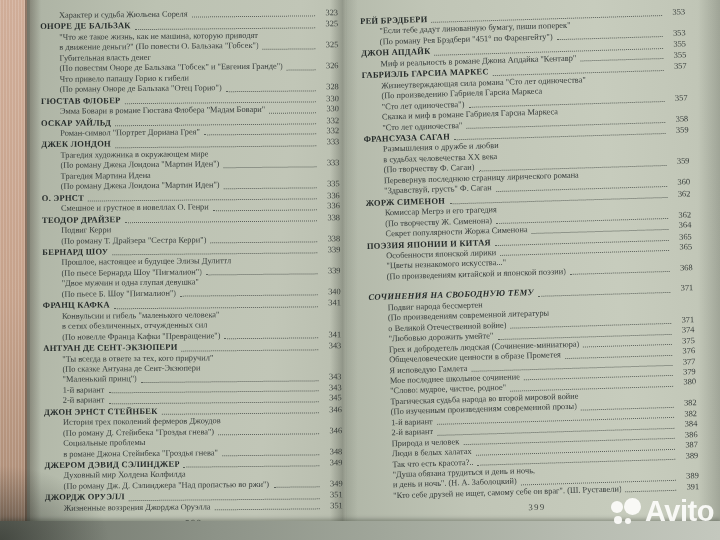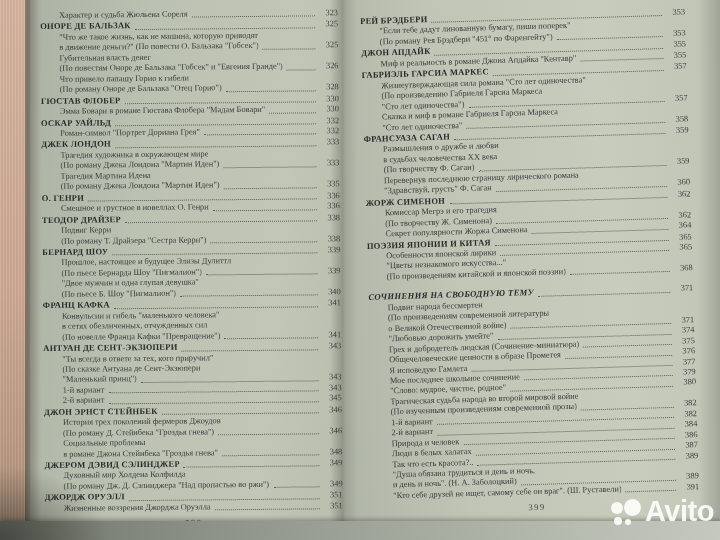--- a/index.html
+++ b/index.html
@@ -72,21 +72,21 @@
   }
   .num { min-width:20px; text-align:right; color:#383e3c; }
   .gap { height:9px; }
   .folio {
     text-align:center; margin-top:5px;
     font-size:8.6px; letter-spacing:1.5px; color:#3c423e;
   }
   
   .watermark {
     position:absolute; left:611px; top:497px; z-index:6;
-    display:flex; align-items:center; opacity:.93;
+    display:flex; align-items:flex-start; opacity:.93;
   }
   .wm-dots { position:relative; width:31px; height:28px; margin-right:3px; }
   .wm-dots i { position:absolute; background:var(--wm,#fdfdfb); border-radius:50%; }
   .wm-dots .d1 { width:12px; height:12px; left:0;  top:4px; }
   .wm-dots .d2 { width:17px; height:17px; left:13px; top:1px; }
   .wm-dots .d3 { width:8px;  height:8px;  left:3px; top:19px; }
   .wm-dots .d4 { width:6px;  height:6px;  left:14px; top:21px; }
   .wm-text {
     font-family:"Liberation Sans","DejaVu Sans",sans-serif;
     font-weight:bold; font-size:29px; line-height:29px;
@@ -175,21 +175,21 @@
       </div>
       <div class="line sub">
         <span class="txt">Трагедия Мартина Идена</span>
       </div>
       <div class="line sub">
         <span class="txt">(По роману Джека Лондона "Мартин Иден")</span>
         <span class="leader"></span>
         <span class="num">335</span>
       </div>
       <div class="line head">
-        <span class="txt">О. ГЕНРИ</span>
+        <span class="txt">О. ЭРНСТ</span>
         <span class="leader"></span>
         <span class="num">336</span>
       </div>
       <div class="line sub">
         <span class="txt">Смешное и грустное в новеллах О. Генри</span>
         <span class="leader"></span>
         <span class="num">336</span>
       </div>
       <div class="line head">
         <span class="txt">ТЕОДОР ДРАЙЗЕР</span>

